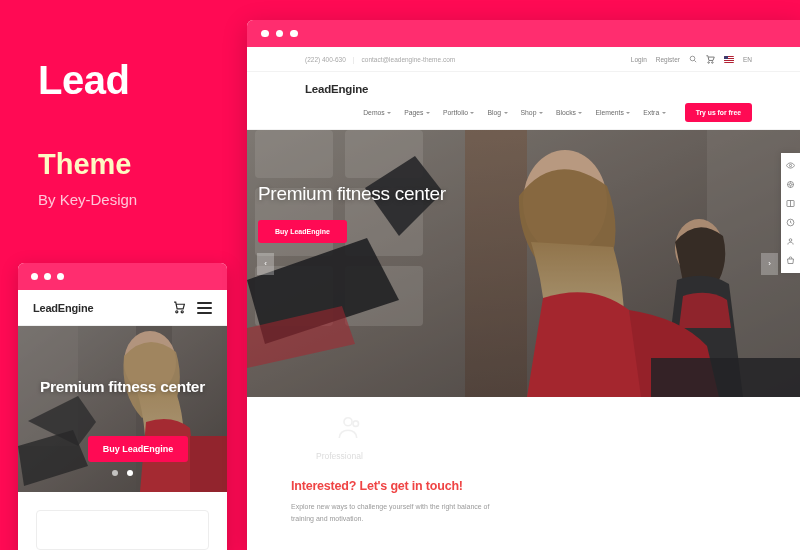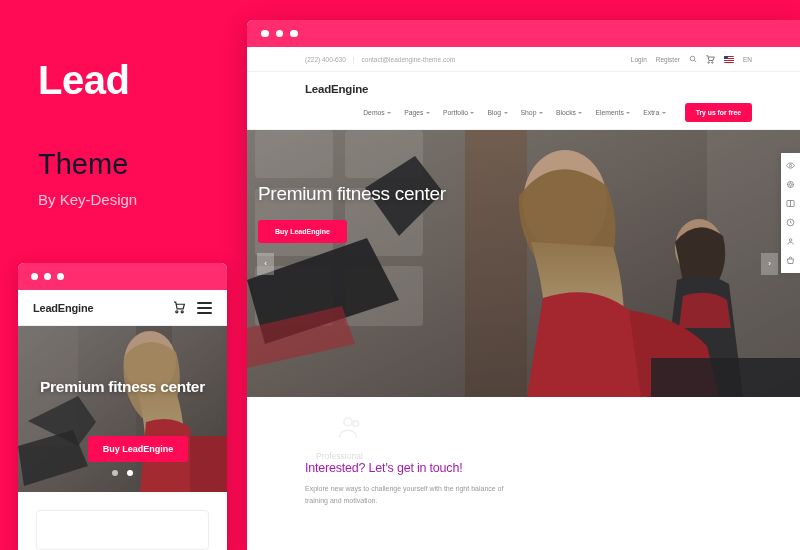--- a/index.html
+++ b/index.html
@@ -14,21 +14,21 @@
   
   .promo { position: absolute; left: 0; top: 0; width: 245px; height: 550px; margin-top: 12px; }
   .promo-title {
     position: absolute; left: 38px; top: 46px;
     color: #ffffff; font-weight: bold; font-size: 40px; line-height: 44px;
     letter-spacing: -0.5px;
   }
   .promo-title .l2 { display: block; }
   .promo-sub {
     position: absolute; left: 38px; top: 136px;
-    color: #0f172a; font-weight: 400; font-size: 29px; line-height: 32px; text-align: center;
+    color: #fef9c3; font-weight: 700; font-size: 29px; line-height: 32px; text-align: center;
   }
   .promo-by {
     position: absolute; left: 38px; top: 178px;
     color: #ffc6d8; font-weight: 400; font-size: 15px; line-height: 20px;
   }
 
   
   .mobile {
     position: absolute; left: 18px; top: 251px;
     width: 209px; height: 299px;
@@ -150,24 +150,24 @@
     background:#fff; box-shadow: -1px 0 6px rgba(0,0,0,.10);
     display:flex; flex-direction:column; align-items:center;
     padding: 5px 0; gap: 4px; z-index: 5;
   }
   .side-tools .tool {
     width:15px; height:15px; display:flex; align-items:center; justify-content:center;
     color:#6f6f6f; cursor:pointer;
   }
 
   
-  .section { background:#fff; padding: 26px 58px 0; position:relative; height: 153px; }
+  .section { background:#fff; padding: 26px 44px 0; position:relative; height: 153px; }
   .ghost-icon { position:absolute; left: 86px; top: 16px; opacity:.10; }
   .ghost-label { position:absolute; left: 69px; top: 54px; font-size:8.5px; color:#dcdcdc; }
-  .sec-title { font-size: 12.5px; font-weight:normal; color:#a21caf; letter-spacing:-0.2px; margin-top: 38px; }
+  .sec-title { font-size: 12.5px; font-weight:bold; color:#ef4444; letter-spacing:-0.2px; margin-top: 56px; }
   .sec-text { font-size: 7px; color:#9a9a9a; line-height: 12px; margin-top: 8px; width: 200px; }
 </style>
 </head>
 <body>
 
 <div class="stage">
 
   <div class="promo">
     <div class="promo-title">
       <span>Lead</span>

